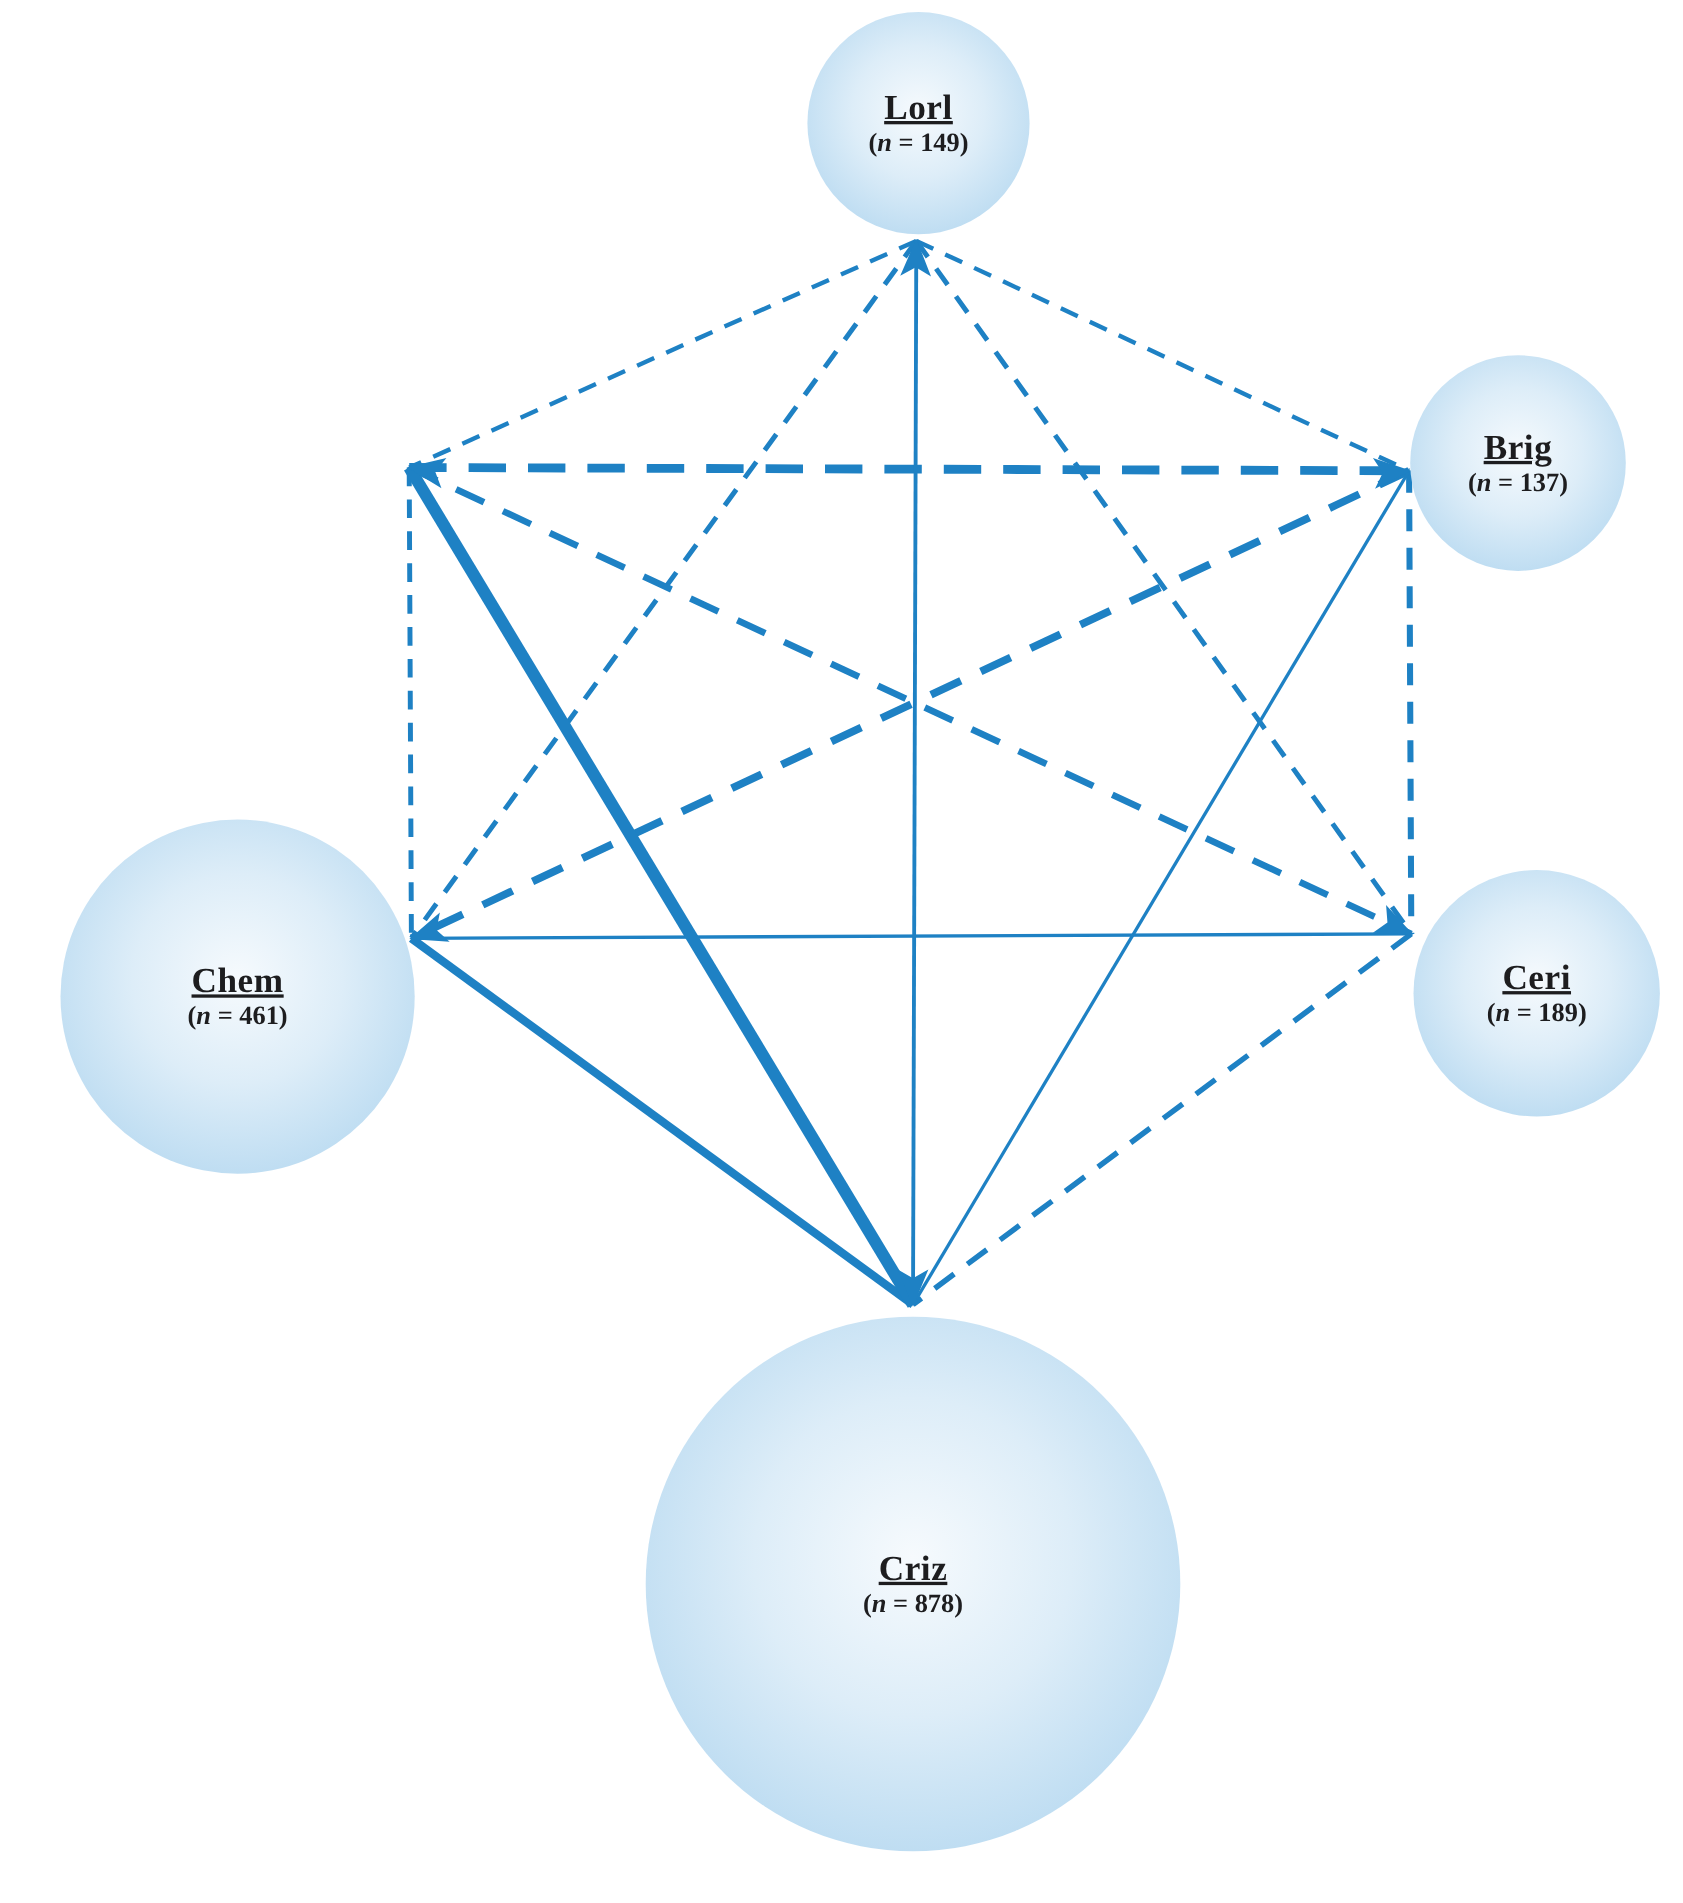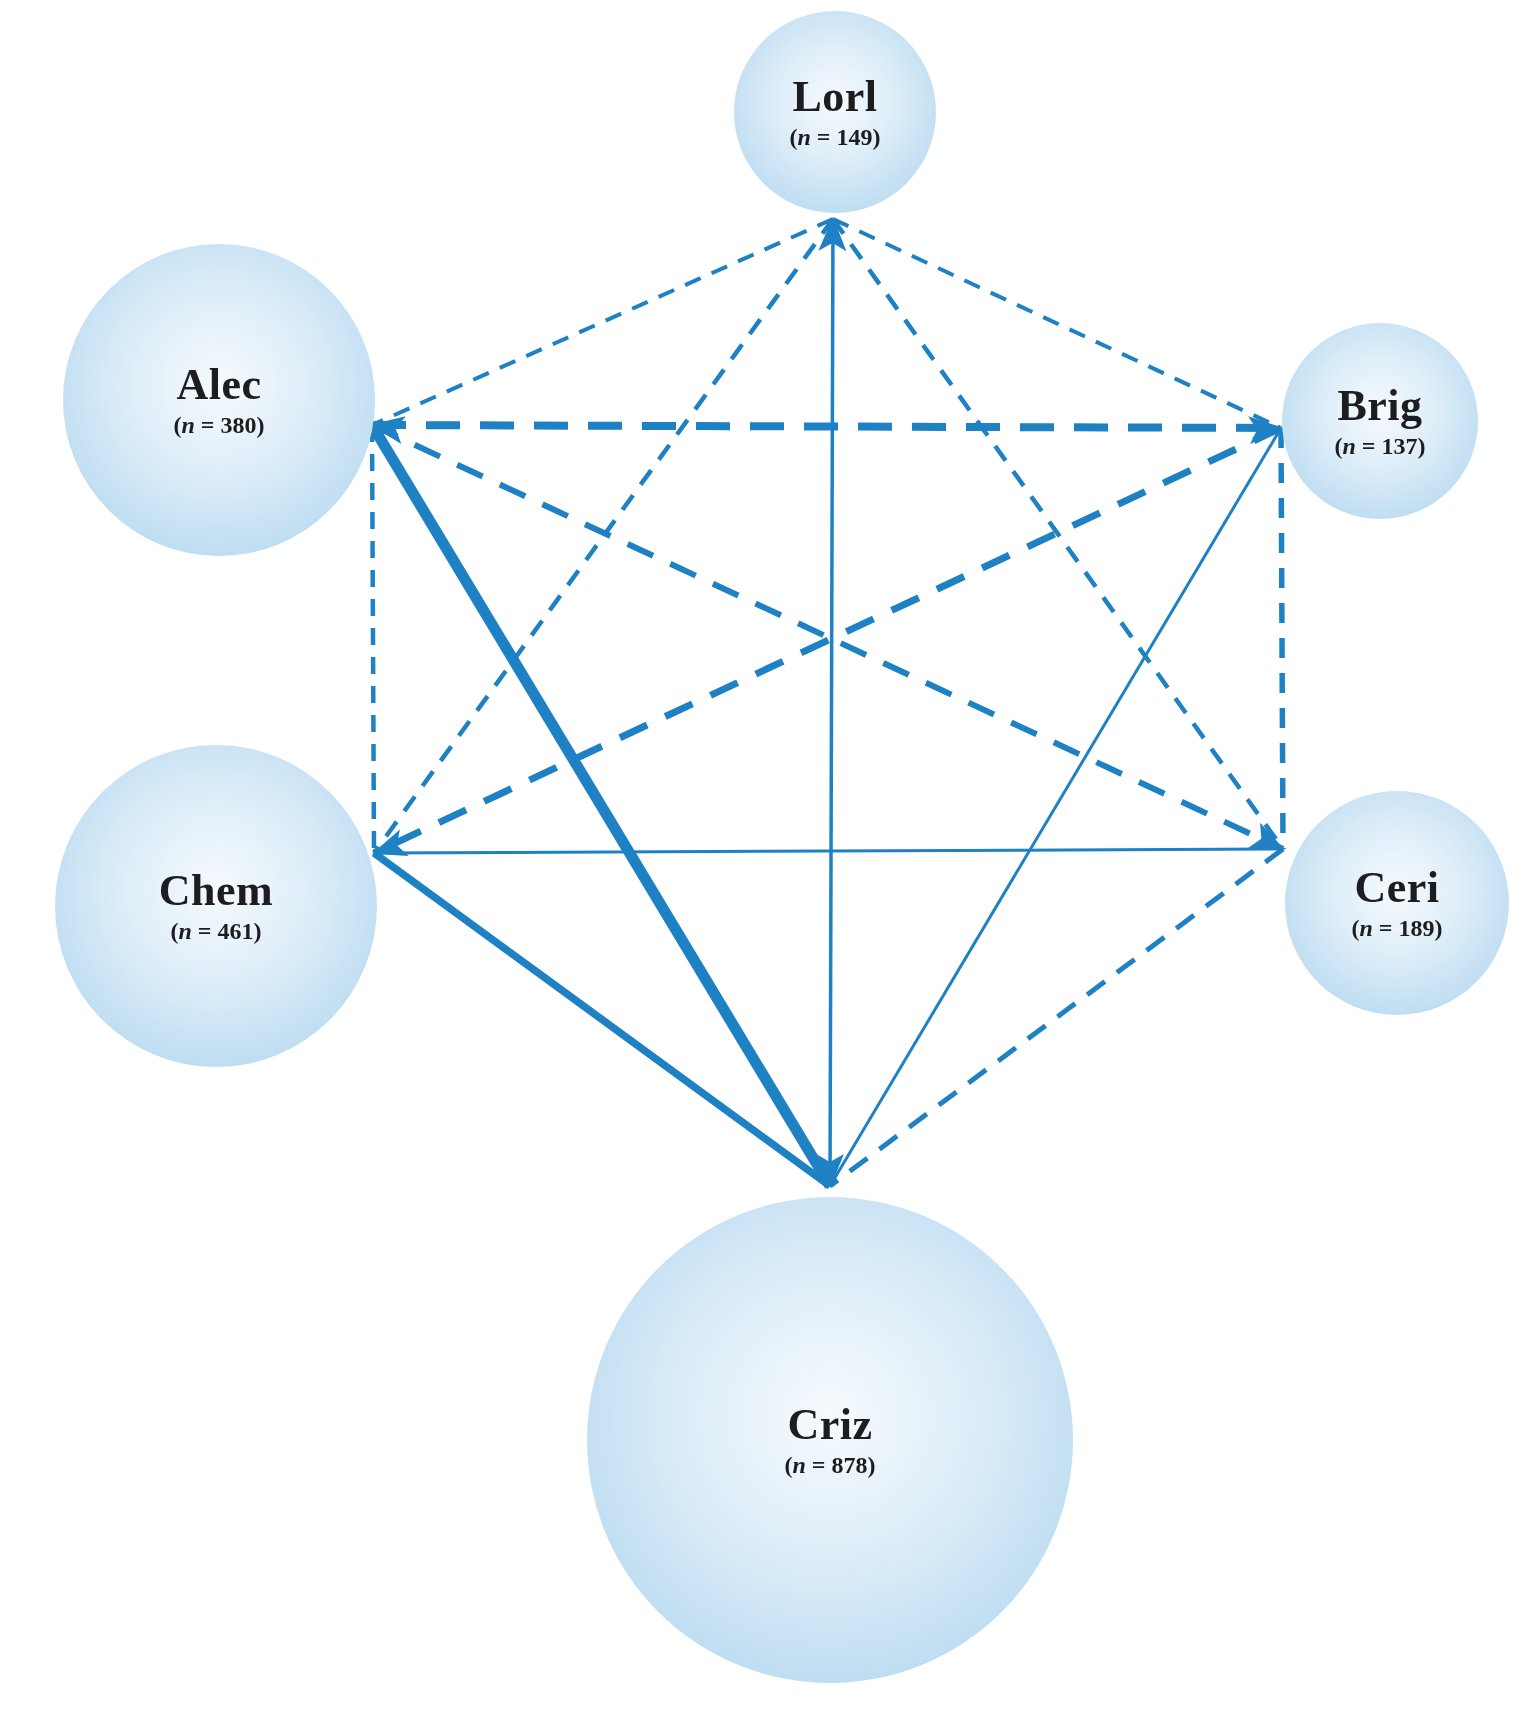--- a/index.html
+++ b/index.html
@@ -35,23 +35,24 @@
     position: absolute;
     border-radius: 50%;
     display: flex;
     flex-direction: column;
     align-items: center;
     justify-content: center;
     text-align: center;
   }
   .node .name {
     font-weight: 700;
-    font-size: 44px;
+    font-size: 32px;
     line-height: 1.15;
     letter-spacing: 0.5px;
+    text-decoration: underline;
   }
   .node .nline {
     font-weight: 700;
     font-size: 24px;
     line-height: 1.2;
   }
   .node .nline .nv {
     font-style: italic;
   }
 </style>
@@ -80,24 +81,20 @@
       <path d="M 2 0 L -32 -14 L -24 0 L -32 14 Z" fill="#1e81c4" transform="translate(1281 428) rotate(-4.044485574181102)"></path>
       <path d="M 2 0 L -32 -14 L -24 0 L -32 14 Z" fill="#1e81c4" transform="translate(374 853) rotate(161.45633066332806)"></path>
       <path d="M 2 0 L -32 -14 L -24 0 L -32 14 Z" fill="#1e81c4" transform="translate(1283 849) rotate(25.346175941946694)"></path>
       <path d="M 2 0 L -32 -14 L -24 0 L -32 14 Z" fill="#1e81c4" transform="translate(830 1186) rotate(90)"></path>
     </svg>
   <div class="nodes">
       <div class="node" style="left: 734px; top: 11px; width: 202px; height: 202px; background: radial-gradient(circle at 50% 45%, rgb(246, 250, 253) 0%, rgb(221, 237, 248) 40%, rgb(181, 216, 240) 85%, rgb(163, 204, 233) 100%); color: rgb(29, 29, 31);">
         <div class="name">Lorl</div>
         <div class="nline">(<span class="nv">n</span> = 149)</div>
       </div>
-      <div class="node" style="left: 63px; top: 244px; width: 312px; height: 312px; background: radial-gradient(circle at 50% 45%, rgb(246, 250, 253) 0%, rgb(221, 237, 248) 40%, rgb(181, 216, 240) 85%, rgb(163, 204, 233) 100%); color: rgb(29, 29, 31);">
-        <div class="name">Alec</div>
-        <div class="nline">(<span class="nv">n</span> = 380)</div>
-      </div>
       <div class="node" style="left: 1282px; top: 323px; width: 196px; height: 196px; background: radial-gradient(circle at 50% 45%, rgb(246, 250, 253) 0%, rgb(221, 237, 248) 40%, rgb(181, 216, 240) 85%, rgb(163, 204, 233) 100%); color: rgb(29, 29, 31);">
         <div class="name">Brig</div>
         <div class="nline">(<span class="nv">n</span> = 137)</div>
       </div>
       <div class="node" style="left: 55px; top: 745px; width: 322px; height: 322px; background: radial-gradient(circle at 50% 45%, rgb(246, 250, 253) 0%, rgb(221, 237, 248) 40%, rgb(181, 216, 240) 85%, rgb(163, 204, 233) 100%); color: rgb(29, 29, 31);">
         <div class="name">Chem</div>
         <div class="nline">(<span class="nv">n</span> = 461)</div>
       </div>
       <div class="node" style="left: 1285px; top: 791px; width: 224px; height: 224px; background: radial-gradient(circle at 50% 45%, rgb(246, 250, 253) 0%, rgb(221, 237, 248) 40%, rgb(181, 216, 240) 85%, rgb(163, 204, 233) 100%); color: rgb(29, 29, 31); justify-content: center;">
         <div class="name">Ceri</div>

